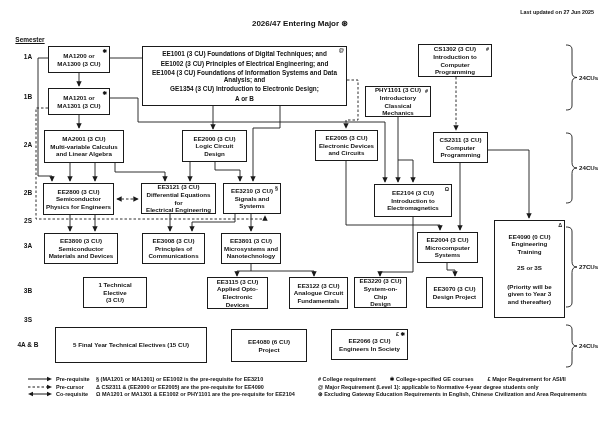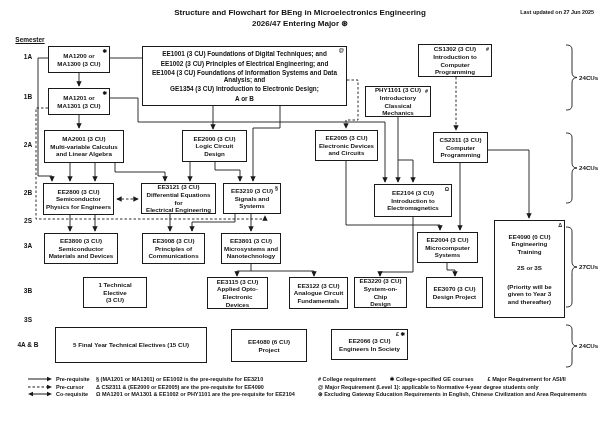--- a/index.html
+++ b/index.html
@@ -73,21 +73,20 @@
 
       <g>
         <path d="M566,45 C571,45 572,47 572,50 L572,72 C572,75.5 573.5,77.5 577,77.5 C573.5,77.5 572,79.5 572,83 L572,105 C572,108 571,110 566,110"></path>
         <path d="M566,133 C571,133 572,135 572,138 L572,162.5 C572,166 573.5,168 577,168 C573.5,168 572,170 572,173.5 L572,198 C572,201 571,203 566,203"></path>
         <path d="M566,227 C571,227 572,229 572,232 L572,261.5 C572,265 573.5,267 577,267 C573.5,267 572,269 572,272.5 L572,302 C572,305 571,307 566,307"></path>
         <path d="M566,325 C571,325 572,327 572,330 L572,340.5 C572,344 573.5,346 577,346 C573.5,346 572,348 572,351.5 L572,362 C572,365 571,367 566,367"></path>
       </g>
     </g>
   </svg>
 
-  <div class="title1">Structure and Flowchart for BEng in Microelectronics Engineering</div>
   <div class="title2">2026/47 Entering Major ⊛</div>
   <div class="updated">Last updated on 27 Jun 2025</div>
 
   <div class="semtitle">Semester</div>
   <div class="sem" style="top:53px">1A</div>
   <div class="sem" style="top:93px">1B</div>
   <div class="sem" style="top:141px">2A</div>
   <div class="sem" style="top:189px">2B</div>
   <div class="sem" style="top:217px">2S</div>
   <div class="sem" style="top:242px">3A</div>

